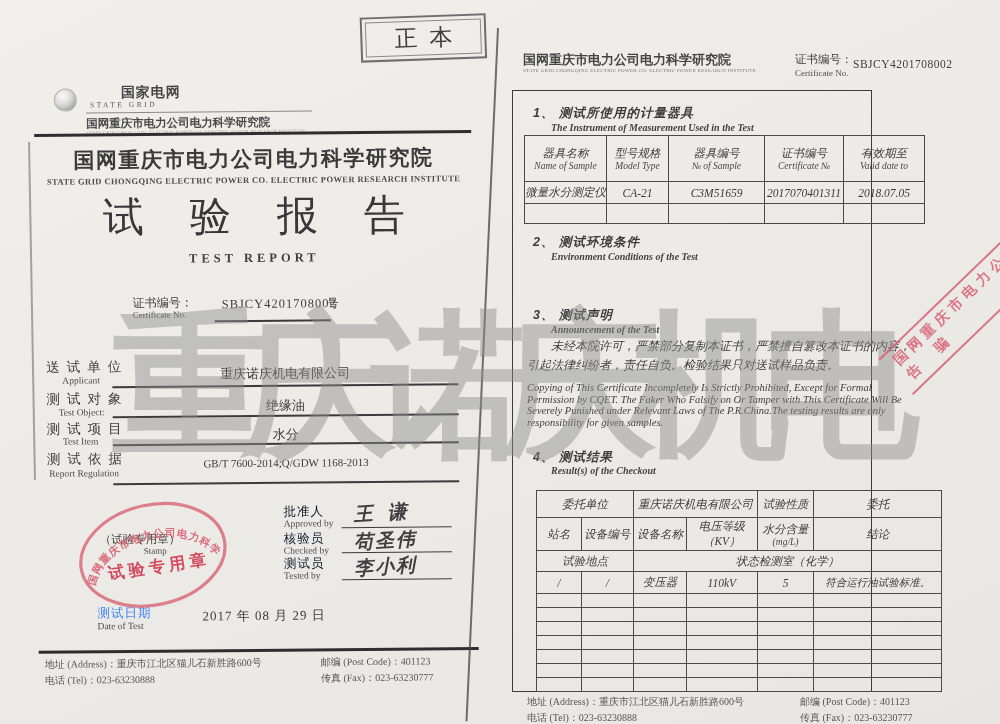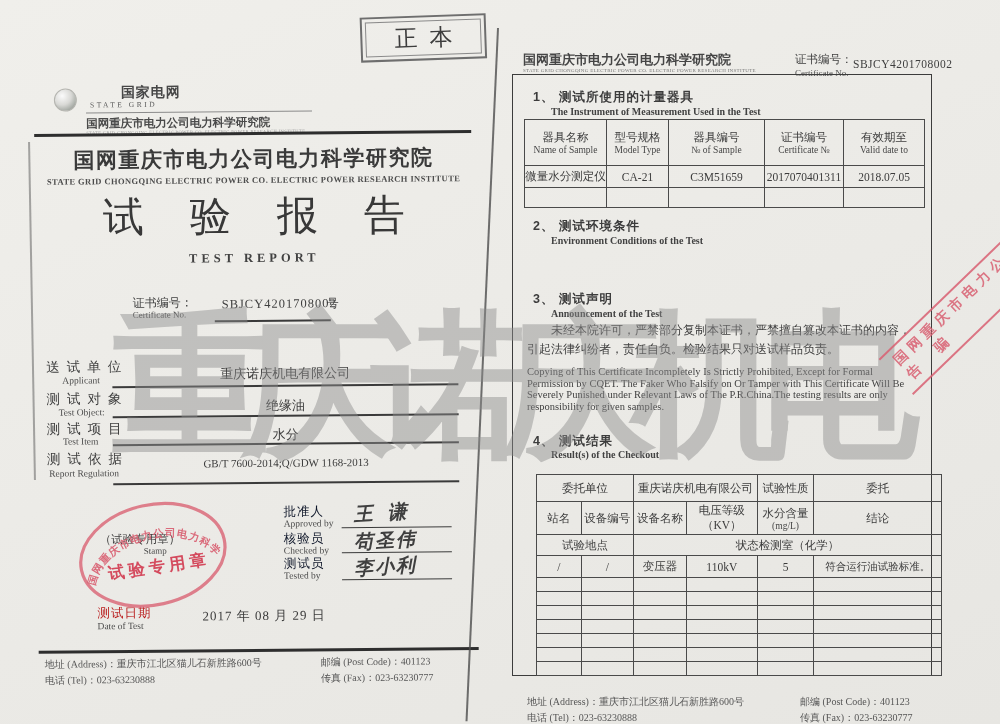--- a/index.html
+++ b/index.html
@@ -52,33 +52,33 @@
   .f-line { left:112px; width:346px; height:1.5px; background:#3a3a3a; }
   .f-val { left:112px; width:346px; font-size:13px; color:#3c3c3c; }
   .stamp-print-zh { left:98px; top:531px; font-size:11.5px; color:#3d3d3d; z-index:2; }
   .stamp-print-en { left:142px; top:545px; font-size:9px; color:#4c4c4c; z-index:2; }
   .seal-svg { left:72px; top:498px; transform:rotate(-12deg); z-index:3; opacity:.92; }
   .seal-center { left:92px; top:555px; width:130px; font-size:16.5px; font-weight:700; letter-spacing:4px; color:#d44b5e; transform:rotate(-8deg); z-index:4; }
   .sg-zh { left:282px; font-size:12.5px; color:#0f172a; letter-spacing:1px; }
   .sg-en { left:282px; font-size:9.5px; color:#4c4c4c; }
   .sg-line { left:340px; width:110px; height:1.2px; background:#3a3a3a; }
   .sg-sig { left:352px; width:100px; font-size:19px; font-style:italic; font-weight:600; color:#3f3f3f; transform:rotate(-3deg); letter-spacing:5px; white-space:nowrap; }
-  .date-zh { left:95px; top:604px; font-size:12.5px; color:#b91c1c; letter-spacing:1px; }
+  .date-zh { left:95px; top:604px; font-size:12.5px; color:#3b82f6; letter-spacing:1px; }
   .date-en { left:95px; top:620px; font-size:9.5px; color:#4c4c4c; }
   .date-val { left:200px; top:607px; font-size:13px; color:#3c3c3c; letter-spacing:1px; }
   .rule-bottom { left:36px; top:649px; width:440px; height:2.5px; background:#2e2e2e; }
   .foot { font-size:10px; color:#565656; white-space:nowrap; }
 
   
   .rp-org { left:523px; top:51px; font-size:13px; font-weight:700; color:#454545; }
   .rp-org-en { left:523px; top:68px; font-size:5px; color:#777; letter-spacing:.3px; }
   .rp-cert-zh { left:795px; top:52px; font-size:11.5px; color:#3e3e3e; }
   .rp-cert-en { left:795px; top:68px; font-size:9px; color:#4c4c4c; }
   .rp-cert-val { left:853px; top:58px; font-size:11.5px; letter-spacing:.5px; color:#3e3e3e; }
-  .big-box { left:512px; top:74px; width:420px; height:602px; border:1.5px solid #3c3c3c; }
+  .big-box { left:512px; top:90px; width:360px; height:602px; border:1.5px solid #3c3c3c;font-style:italic; }
   .sec-zh { font-size:12.5px; font-weight:700; color:#3c3c3c; letter-spacing:1px; }
   .sec-en { font-size:10px; font-weight:700; color:#424242; }
   table { border-collapse:collapse; table-layout:fixed;padding-left:48px; }
   td { border:1px solid #4a4a4a; text-align:center; vertical-align:middle; color:#3c3c3c; overflow:hidden; }
   .t1 { left:11px; top:44px; width:401px; }
   .t1 td { font-size:11.5px; }
   .th-zh { font-size:11.5px; }
   .th-en { font-size:9.5px; color:#474747; }
   .env-row { left:10px; top:174px; width:400px; display:flex; align-items:flex-start; }
   .env-lbl-zh { font-size:11.5px; color:#3c3c3c; }

